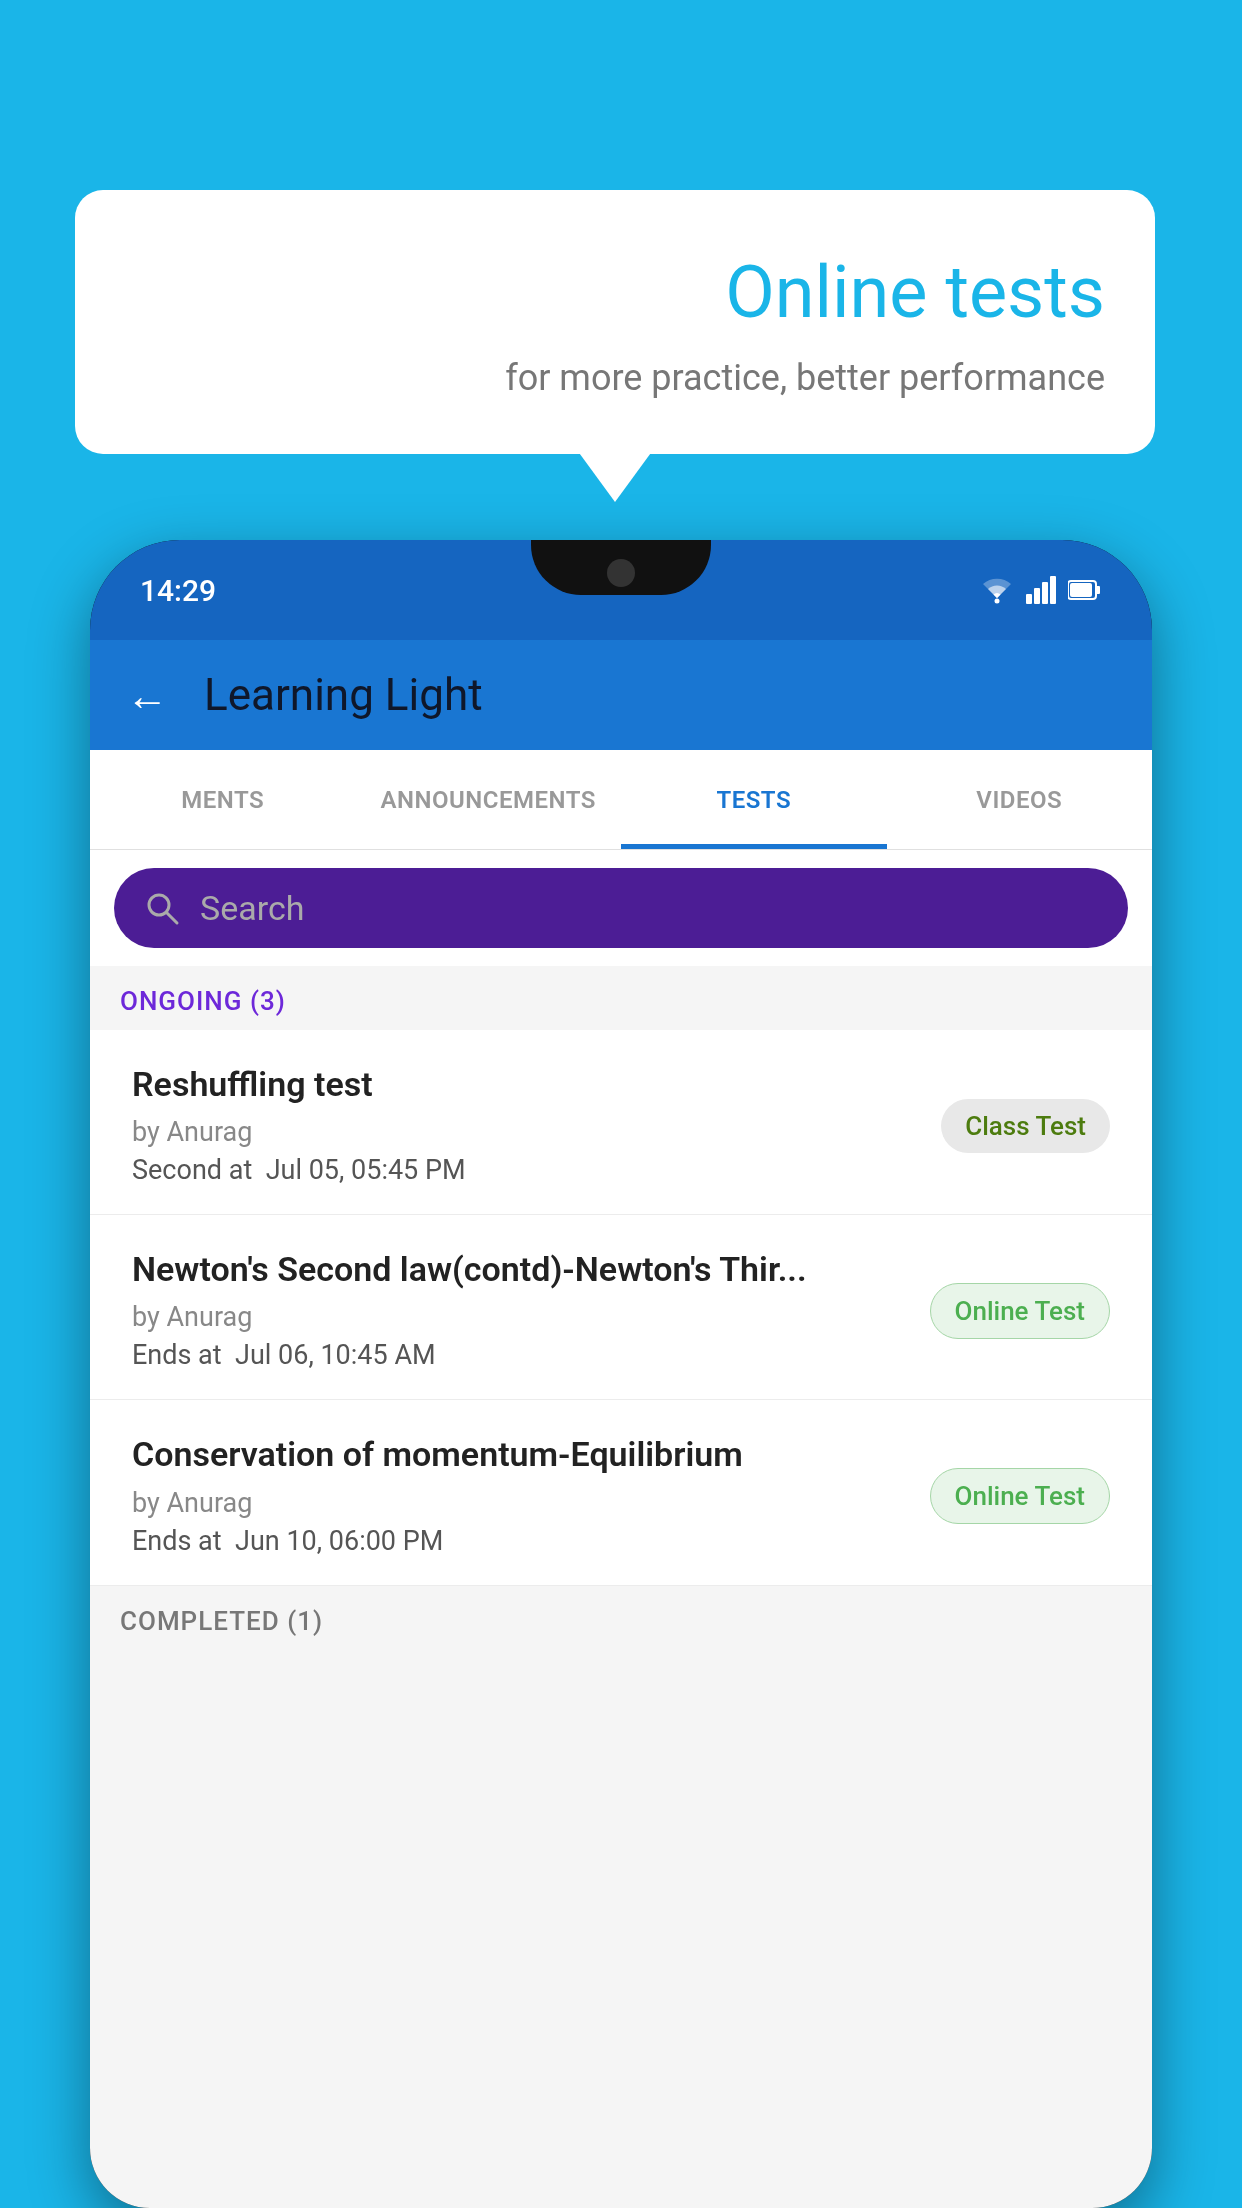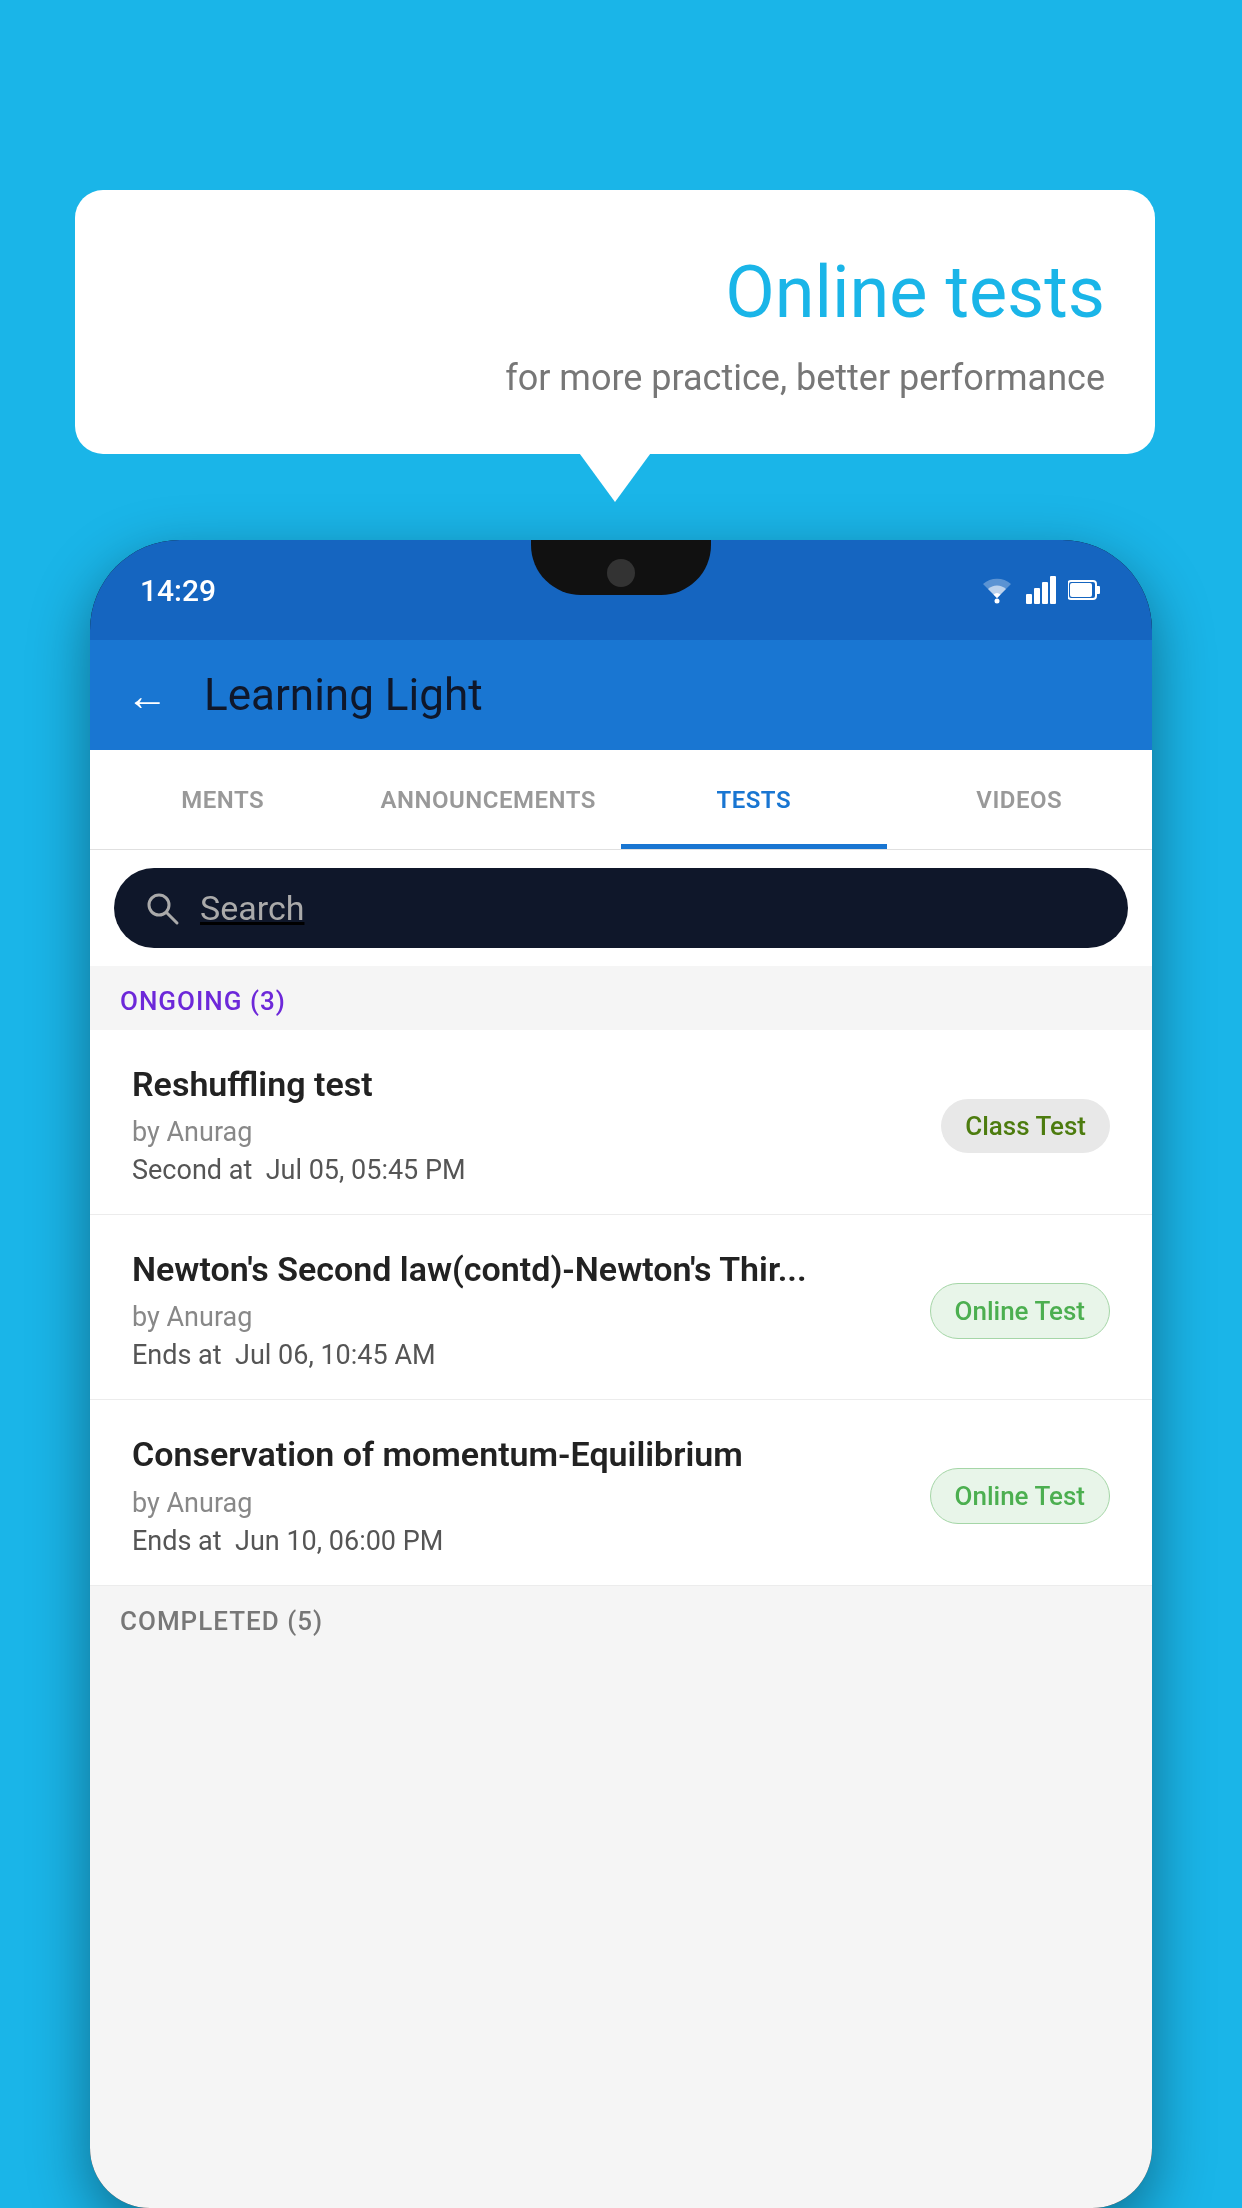--- a/index.html
+++ b/index.html
@@ -165,28 +165,27 @@
       height: calc(100% - 310px);
       overflow: hidden;
     }
 
     
     .search-bar-wrap {
       background: white;
       padding: 18px 24px;
     }
     .search-bar {
-      background: #0f172a;
+      background: #4c1d95;
       border-radius: 40px;
       height: 80px;
       display: flex;
       align-items: center;
       padding: 0 30px;
       gap: 20px;
-      text-decoration: underline;
     }
     .search-placeholder {
       color: #aaa;
       font-size: 34px;
     }
 
     
     .section-label {
       padding: 20px 30px 14px;
       font-size: 26px;
@@ -361,17 +360,17 @@
           <div class="test-by">by Anurag</div>
           <div class="test-date">
             <span>Ends at</span>&nbsp;&nbsp;<span>Jun 10, 06:00 PM</span>
           </div>
         </div>
         <div class="test-badge badge-online">Online Test</div>
       </div>
 
     </div>
 
-    <div class="completed-label">COMPLETED (5)</div>
+    <div class="completed-label">COMPLETED (1)</div>
 
   </div>
 
 </div>
 
 </body></html>

